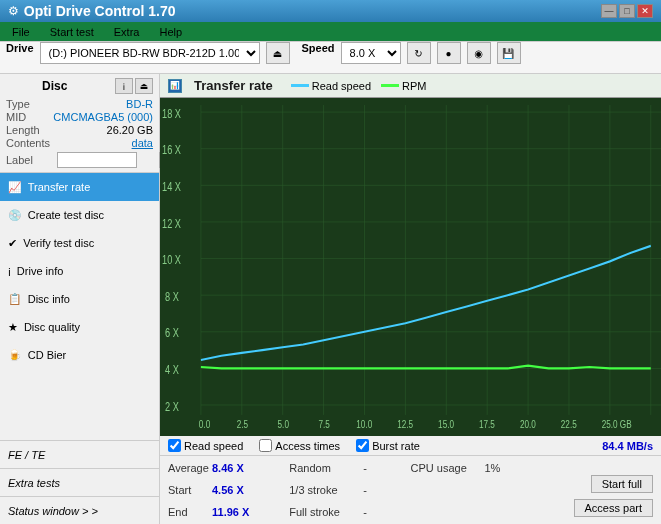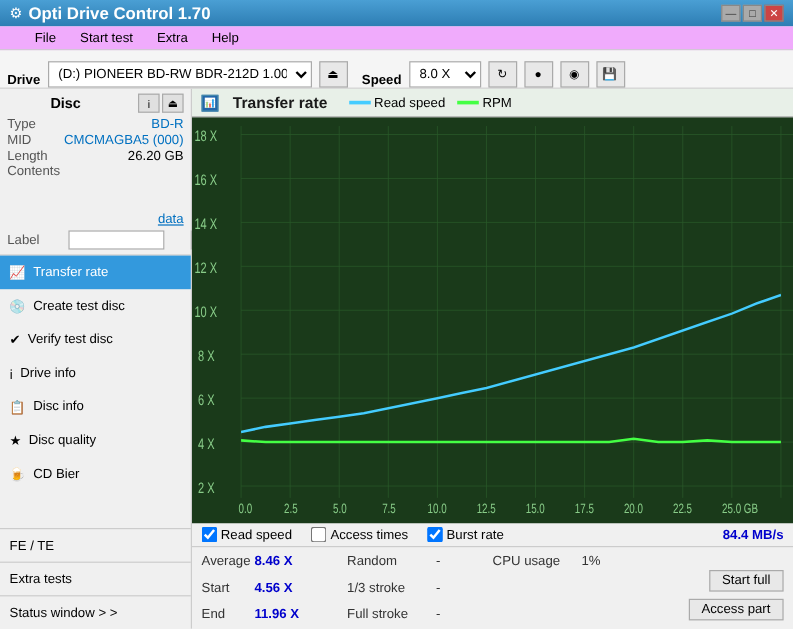--- a/index.html
+++ b/index.html
@@ -20,41 +20,41 @@
     .title-bar-controls { display: flex; gap: 2px; }
     .title-btn {
       width: 16px; height: 14px; background: #aaa; border: 1px solid #888;
       font-size: 9px; display: flex; align-items: center; justify-content: center;
       cursor: pointer; color: #333;
     }
     .title-btn.close { background: #c44; color: white; }
 
     
     .menu-bar {
-      background: #f0abfc;
+      background: #15803d;
       border-bottom: 1px solid #ccc;
       height: 20px;
       display: flex;
       align-items: center;
-      padding: 0 21px;
+      padding: 0 4px;
       gap: 4px;
     }
     .menu-item {
       padding: 2px 8px;
       font-size: 11px;
       cursor: pointer;
     }
 
     
     .toolbar {
       background: #f5f5f5;
       border-bottom: 1px solid #ccc;
       height: 32px;
       display: flex;
-      align-items: flex-end;
+      align-items: flex-start;
       padding: 0 6px;
       gap: 6px;
     }
     .toolbar-label { font-size: 11px; font-weight: bold; }
     .drive-select {
       border: 1px solid #aaa;
       background: white;
       font-size: 11px;
       height: 22px;
       padding: 0 4px;
@@ -104,21 +104,21 @@
     .disc-icons { display: flex; gap: 2px; }
     .disc-icon-btn {
       width: 18px; height: 16px; background: #e0e0e0;
       border: 1px solid #aaa; cursor: pointer;
       display: flex; align-items: center; justify-content: center; font-size: 9px;
     }
     .disc-row { display: flex; justify-content: space-between; margin-bottom: 1px; }
     .disc-row-label { color: #555; font-size: 11px; }
     .disc-row-value { font-size: 11px; }
     .disc-row-value.blue { color: #0070c0; }
-    .disc-row-value.link { color: #0070c0; text-decoration: underline; cursor: pointer; margin-top: 40px; }
+    .disc-row-value.link { color: #0070c0; text-decoration: underline; cursor: pointer; }
 
     .label-row { display: flex; align-items: center; margin-top: 3px; gap: 20px; }
     .label-text { color: #555; font-size: 11px; margin-right: 4px; }
     .label-input { border: 1px solid #aaa; width: 80px; height: 16px; font-size: 10px; }
     .label-btn {
       width: 18px; height: 16px; background: #e0e0e0;
       border: 1px solid #aaa; cursor: pointer; margin-left: 2px;
       display: flex; align-items: center; justify-content: center; font-size: 9px;
     }
 
@@ -129,20 +129,21 @@
       height: 28px; padding: 0 8px; cursor: pointer;
       gap: 6px; font-size: 11px;
     }
     .nav-item.active { background: #3399dd; color: white; }
 
     
     .nav-section-label {
       height: 28px; display: flex; align-items: center;
       padding: 10px 8px; cursor: pointer; font-size: 11px;
       border-top: 1px solid #ccc;
+      font-style: italic;
     }
 
     
     .chart-header {
       background: #e8f0e8;
       border-bottom: 1px solid #999;
       height: 24px;
       display: flex;
       align-items: center;
       padding: 0 8px;

